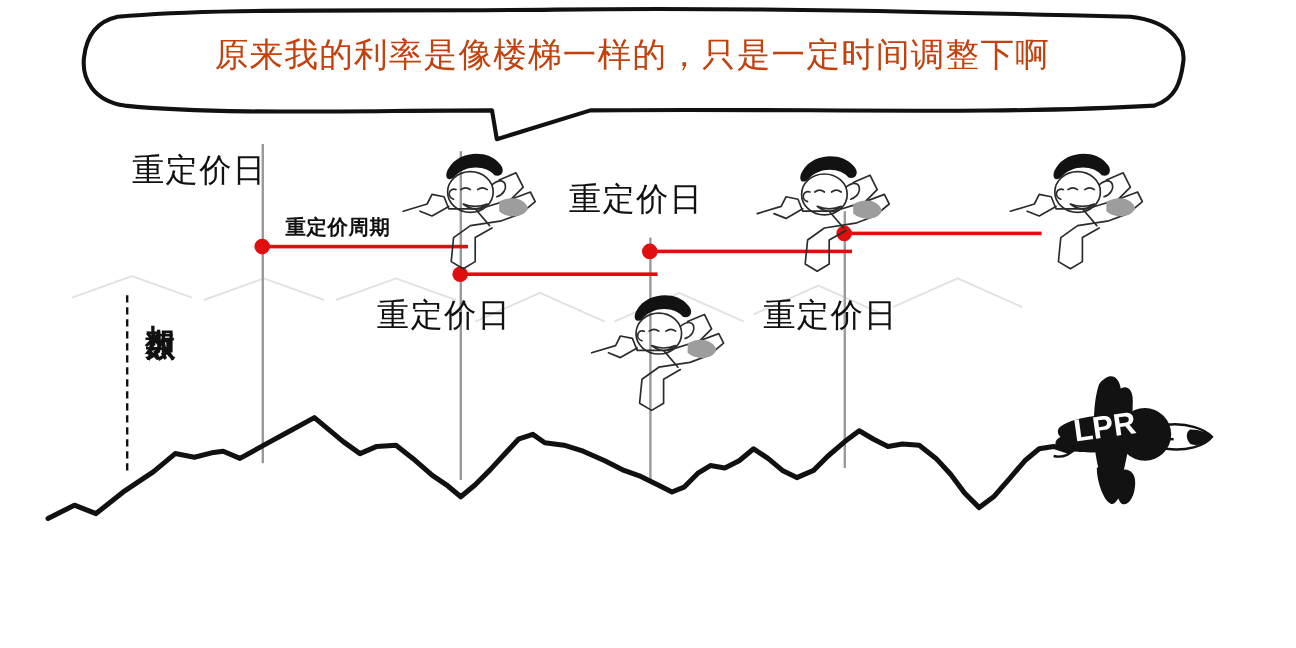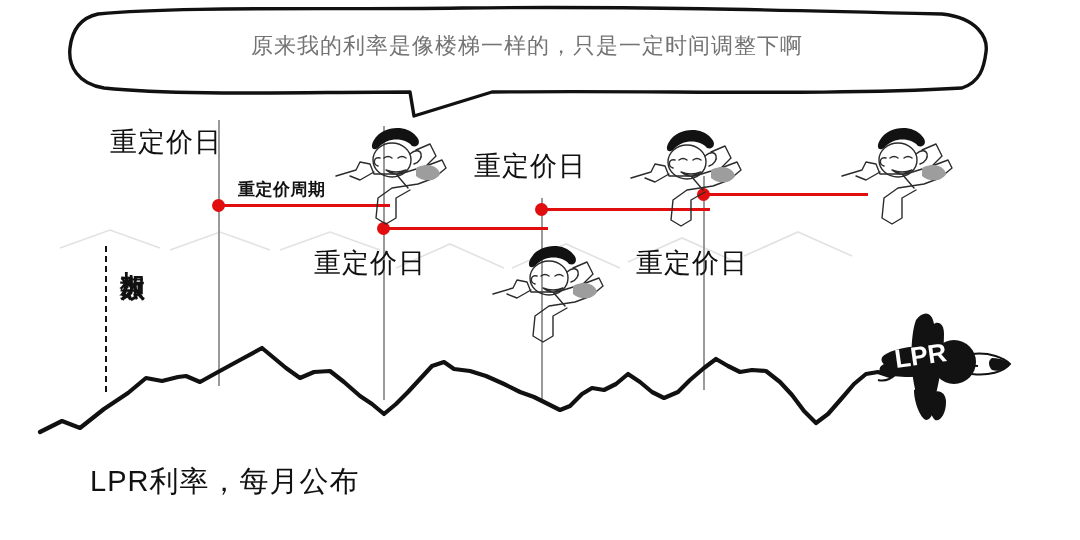--- a/index.html
+++ b/index.html
@@ -27,23 +27,23 @@
   }
   .bubble-text {
     position: absolute;
     left: 0;
     top: 0;
     width: 930px;
     height: 84px;
     display: flex;
     align-items: center;
     justify-content: center;
-    font-size: 22px;
+    font-size: 28px;
     letter-spacing: 1px;
-    color: #737373;
+    color: #c2410c;
     font-weight: 500;
     white-space: nowrap;
   }
   
   .vline {
     position: absolute;
     width: 1.6px;
     background: #9a9a9a;
   }
   .dashed-line {
@@ -289,15 +289,14 @@
       <path d="M 94 52 C 112 50, 126 56, 132 62 C 126 70, 110 74, 94 72
                C 88 68, 88 56, 94 52 Z" fill="none" stroke="#121212" stroke-width="2"></path>
       <path d="M 114 56 C 124 56, 130 60, 132 62 C 128 68, 120 70, 114 68
                C 110 64, 110 58, 114 56 Z" fill="#121212"></path>
       <path d="M 70 62 L 100 64" stroke="#121212" stroke-width="2" fill="none"></path>
       <path d="M 0 78 C 8 80, 14 76, 18 72" stroke="#121212" stroke-width="2" fill="none"></path>
       <text x="18" y="66" font-family="'Liberation Sans', sans-serif" font-size="26" font-weight="700" fill="#ffffff" transform="rotate(-8 18 66)">LPR</text>
     </svg>
   </div>
 
-  <div class="caption" style="left:90px; top:462px;">LPR利率，每月公布</div>
 
 </div>
 
 </body></html>

